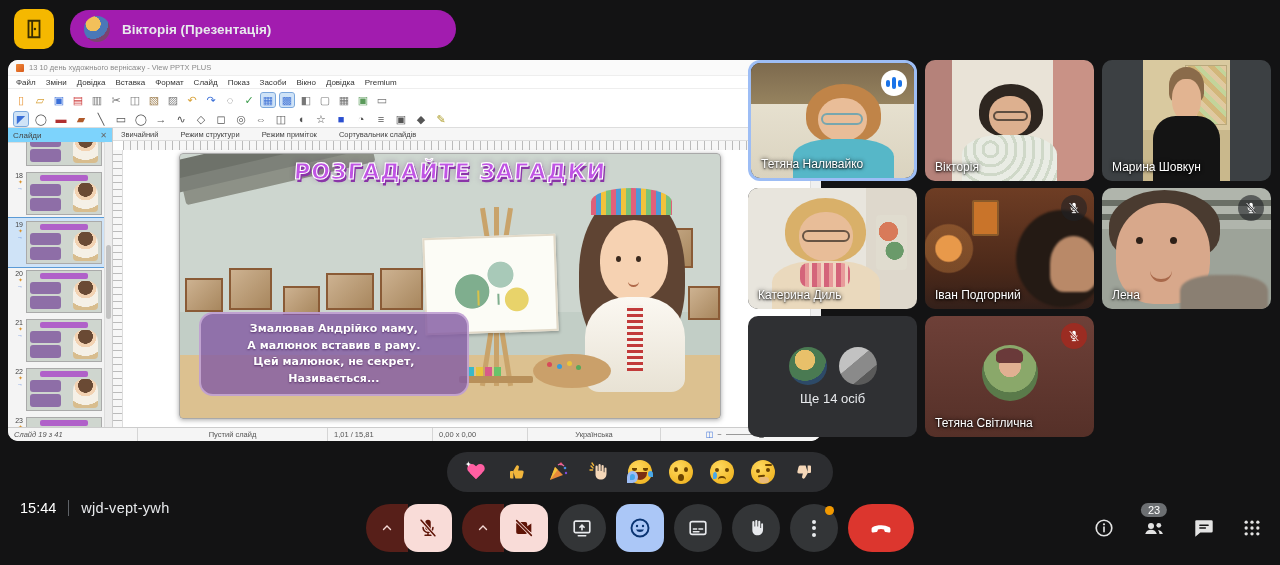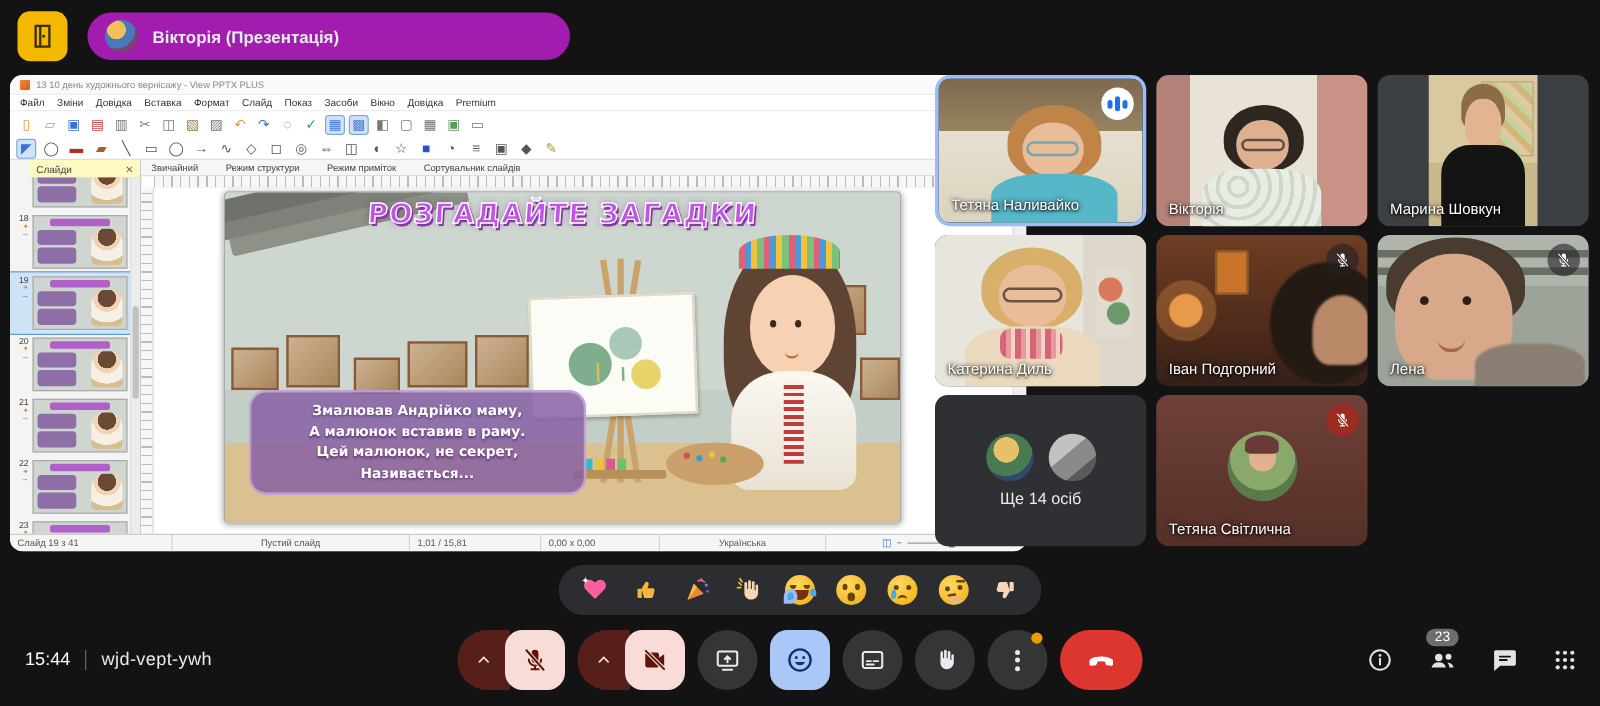--- a/index.html
+++ b/index.html
@@ -22,21 +22,21 @@
   .winctl span{cursor:pointer;}
   .pp-menubar{position:absolute;left:0;top:16px;width:100%;height:12px;background:#fff;display:flex;gap:10px;align-items:center;padding:0 8px;box-sizing:border-box;}
   .ppm{font-size:8px;color:#333;white-space:nowrap;cursor:pointer;}
   .pp-toolbar{position:absolute;left:0;top:28px;width:100%;height:22px;background:#fff;border-top:1px solid #eee;display:flex;align-items:center;gap:5px;padding:0 6px;box-sizing:border-box;}
   .pp-toolbar2{position:absolute;left:0;top:50px;width:100%;height:18px;background:#fff;display:flex;align-items:center;gap:6px;padding:0 6px;box-sizing:border-box;border-bottom:1px solid #ddd;}
   .tbi{display:inline-flex;align-items:center;justify-content:center;width:14px;height:14px;font-size:11px;line-height:14px;cursor:pointer;border-radius:2px;}
   .tbi-act{background:#cfe3f7;outline:1px solid #7aa7dc;}
 
   .pp-body{position:absolute;left:0;top:68px;width:100%;height:300px;}
   .pp-panel{position:absolute;left:0;top:0;width:104px;height:100%;background:#f4f4f4;border-right:1px solid #ccc;}
-  .pp-panel-head{height:14px;display:flex;align-items:center;justify-content:space-between;padding:0 5px;font-size:8px;color:#444;border-bottom:1px solid #ddd;background:#fef9c3;margin-left:16px;}
+  .pp-panel-head{height:14px;display:flex;align-items:center;justify-content:space-between;padding:0 5px;font-size:8px;color:#444;border-bottom:1px solid #ddd;background:#7dd3fc;}
   .pp-panel-x{cursor:pointer;color:#666;}
   #slides-list{position:absolute;left:0;top:14px;right:7px;bottom:0;overflow:hidden;padding-top:0;}
   .sl-item{display:flex;gap:3px;padding:3px 2px 3px 1px;align-items:flex-start;cursor:pointer;}
   .sl-item:first-child{margin-top:-22px;}
   .sl-meta{display:flex;flex-direction:column;align-items:flex-end;width:14px;flex:0 0 auto;}
   .sl-num{font-size:7px;color:#444;}
   .sl-star{font-size:6px;color:#d8912a;line-height:6px;}
   .sl-tr{font-size:6px;color:#4a7ad8;line-height:7px;}
   .sl-thumb{position:relative;width:74px;height:41px;border:1px solid #aaa;background:#cfd6cf;overflow:hidden;flex:0 0 auto;}
   .sl-thumb .tt{position:absolute;left:18%;top:4%;width:64%;height:15%;background:#b061c9;border-radius:2px;}
@@ -51,21 +51,21 @@
   .pp-tabs{position:absolute;left:0;top:0;width:100%;height:13px;background:#f6f6f6;border-bottom:1px solid #ddd;display:flex;gap:22px;align-items:center;padding:0 8px;box-sizing:border-box;}
   .ppt{font-size:7.5px;color:#444;white-space:nowrap;cursor:pointer;}
   .pp-ruler{position:absolute;left:10px;top:13px;right:10px;height:9px;background:#f7f7f7 repeating-linear-gradient(90deg,#bbb 0 1px,transparent 1px 7px);border-bottom:1px solid #ddd;}
   .pp-canvas{position:absolute;left:0;top:22px;right:10px;bottom:0;background:#fff;}
   .vruler{position:absolute;left:0;top:0;width:9px;height:100%;background:#f7f7f7 repeating-linear-gradient(0deg,#bbb 0 1px,transparent 1px 7px);border-right:1px solid #ddd;}
   .pp-vscroll{position:absolute;right:0;top:13px;width:10px;bottom:0;background:#f0f0f0;border-left:1px solid #ddd;}
   .pp-vscroll i{position:absolute;left:1px;right:1px;top:28%;height:30%;background:#c9c9c9;border-radius:4px;}
 
   .pp-status{position:absolute;left:0;bottom:0;width:100%;height:13px;background:#f5f5f5;border-top:1px solid #ccc;display:flex;align-items:center;font-size:7.5px;color:#555;}
   .st{padding:0 6px;border-right:1px solid #d5d5d5;height:13px;display:flex;align-items:center;white-space:nowrap;box-sizing:border-box;}
-  .s1{width:130px;} .s2{width:190px;justify-content:center;} .s3{width:105px;} .s4{width:95px;} .s5{flex:1;justify-content:center;}
+  .s1{width:130px;font-style:italic;} .s2{width:190px;justify-content:center;} .s3{width:105px;} .s4{width:95px;} .s5{flex:1;justify-content:center;}
   .s6{width:160px;border-right:none;gap:4px;justify-content:flex-end;padding-right:8px;}
   .zfit{color:#3a6fd8;font-size:8px;}
   .ztrack{position:relative;width:60px;height:1px;background:#999;display:inline-block;}
   .zhandle{position:absolute;left:55%;top:-3px;width:5px;height:7px;background:#777;border-radius:1px;}
 
   
   .slide{position:absolute;left:66px;top:3px;width:540px;height:264px;border:1px solid #a9a9a9;border-radius:4px;box-shadow:0 1px 5px rgba(0,0,0,.35);overflow:hidden;
     background:linear-gradient(180deg,#cdd6cf 0 60%,#c2cec6 60% 76%,#dcc190 76% 100%);}
   .beam{position:absolute;left:-3%;top:-5%;width:36%;height:7%;background:#6e726a;transform:rotate(-13deg);border-radius:3px;box-shadow:6px 14px 0 #7d8179,12px 28px 0 #8d9187;}
   .fr{position:absolute;border:2px solid #8a5b36;background:linear-gradient(135deg,#cdb291,#a8875e);box-sizing:border-box;}
@@ -192,21 +192,21 @@
   .sad i.m{left:8px;top:16px;width:8px;height:4px;border-radius:8px 8px 0 0;background:transparent;border-top:2px solid #6b4300;}
   .sad i.t{left:3px;top:12px;width:4px;height:7px;background:#4aa8e8;border-radius:50% 50% 50% 0;}
   .think i.e1{left:5px;top:9px;width:4px;height:4px;} .think i.e2{left:15px;top:8px;width:4px;height:4px;}
   .think i.b{left:14px;top:4px;width:7px;height:2px;border-radius:2px;}
   .think i.m{left:7px;top:15px;width:7px;height:2px;border-radius:2px;transform:rotate(-8deg);}
   .think i.h{left:8px;top:17px;width:10px;height:6px;background:#e8b97a;border-radius:4px;}
   .party svg,.clap svg,.thumb svg{display:block;}
 
   
   .bottombar{position:absolute;left:0;top:500px;width:1280px;height:65px;}
-  .bb-left{position:absolute;left:20px;top:0;height:56px;display:flex;align-items:center;gap:12px;}
+  .bb-left{position:absolute;left:20px;top:0;height:56px;display:flex;align-items:flex-start;gap:12px;}
   .bb-time{color:#fff;font-size:14.5px;}
   .bb-sep{width:1px;height:16px;background:#5f6368;}
   .bb-code{color:#e8eaed;font-size:14.5px;letter-spacing:.3px;}
   .controls{position:absolute;left:50%;top:4px;transform:translateX(-50%);display:flex;align-items:center;gap:10px;height:48px;}
   .seg-group{display:flex;align-items:center;}
   .seg-chev{width:42px;height:48px;border-radius:24px 0 0 24px;background:#571f19;display:flex;align-items:center;justify-content:center;cursor:pointer;}
   .seg-main{width:48px;height:48px;border-radius:14px;background:#f9dcd8;margin-left:-4px;display:flex;align-items:center;justify-content:center;cursor:pointer;}
   .cbtn{width:48px;height:48px;border-radius:50%;background:#333537;display:flex;align-items:center;justify-content:center;cursor:pointer;position:relative;}
   .cbtn-blue{border-radius:14px;background:#abc7f7;}
   .dots i{display:block;width:4px;height:4px;border-radius:50%;background:#e8eaed;margin:2.5px auto;}

